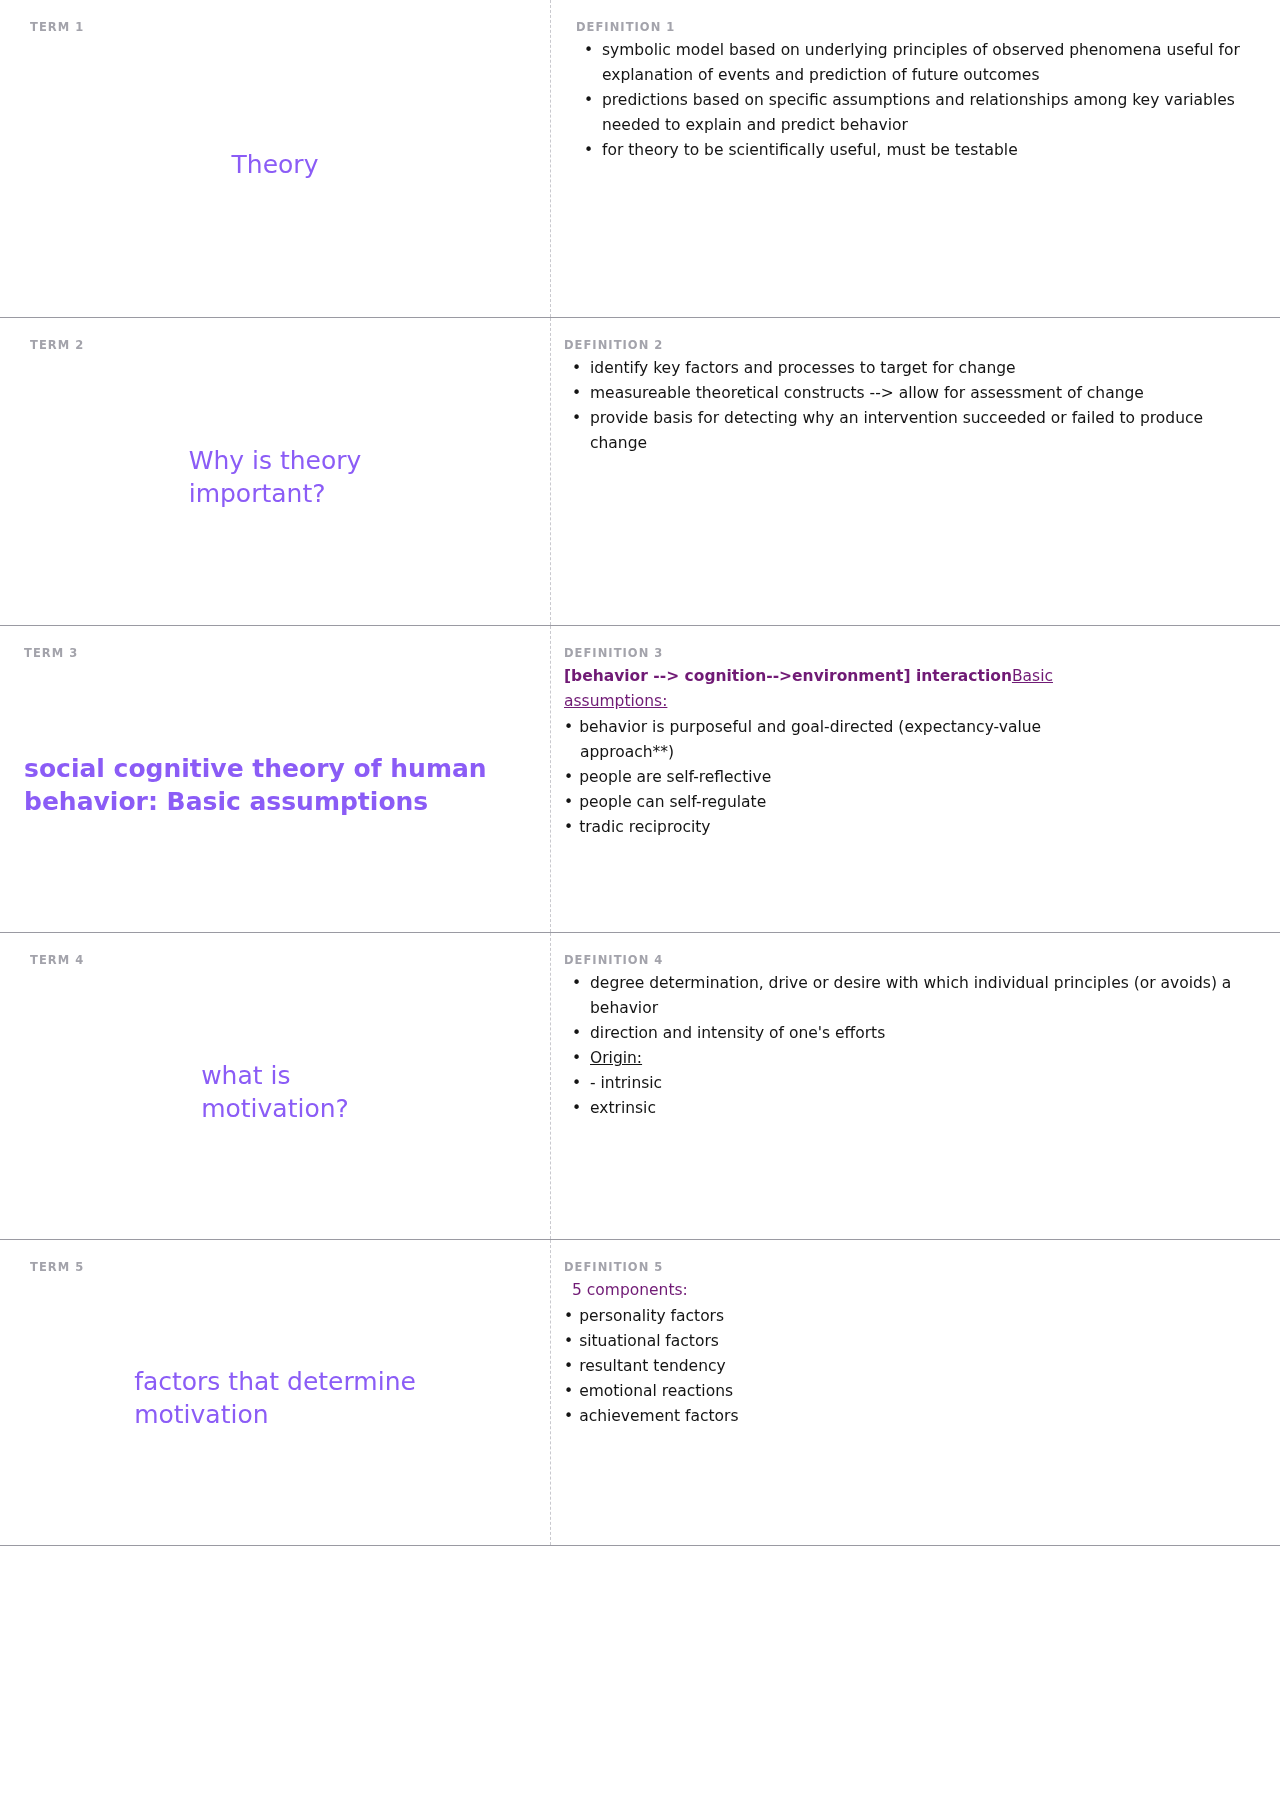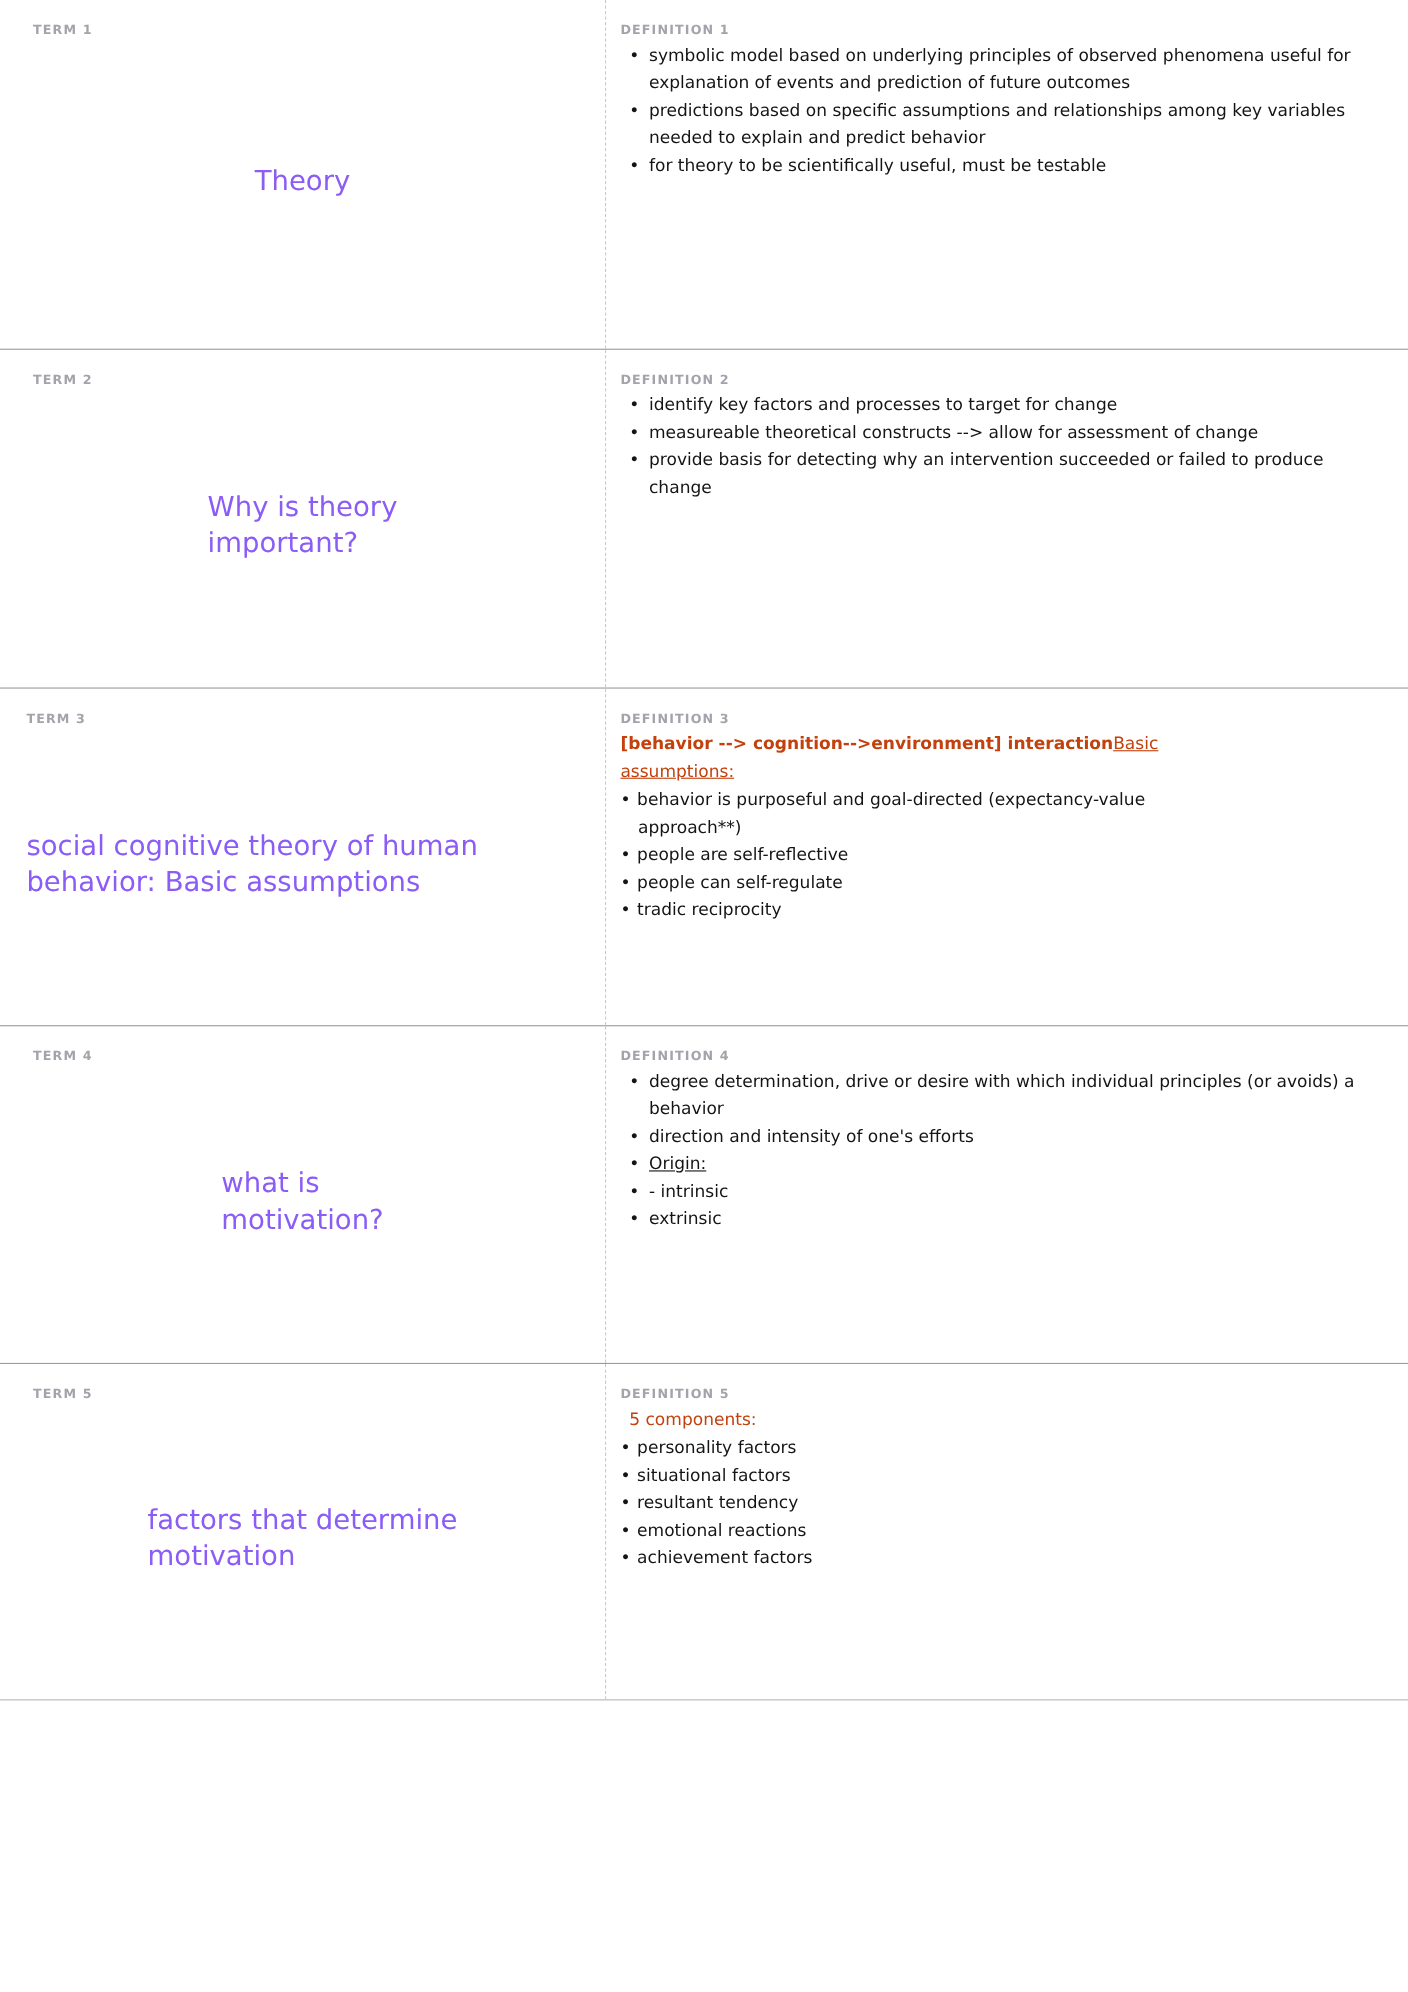--- a/index.html
+++ b/index.html
@@ -18,21 +18,21 @@
     width: 1280px;
     position: relative;
   }
 
   .card {
     position: relative;
     display: flex;
     width: 100%;
     border-bottom: 1px solid #9a9aa2;
   }
-  .card:first-child { border-top: 0; }
+  .card:first-child { border-top: 0; gap: 12px; }
 
   
   .card .divider {
     position: absolute;
     left: 550px;
     top: 0;
     bottom: 0;
     width: 0;
     border-left: 1px dashed #c9c9ce;
   }
@@ -62,40 +62,41 @@
   }
 
   .term-body {
     flex: 1 1 auto;
     display: flex;
     align-items: center;
     justify-content: center;
   }
   .term-body.left {
     justify-content: flex-start;
+    font-weight: bold;
   }
   .term-text {
     font-size: 25px;
     line-height: 1.32;
     color: #8b5cf6;
     white-space: pre-line;
   }
   .term-text.center-block { text-align: left; }
 
   .def-body {
     flex: 1 1 auto;
     display: flex;
     flex-direction: column;
     justify-content: flex-start;
   }
 
   .lead {
     font-size: 15.5px;
     line-height: 1.62;
-    color: #c2410c;
+    color: #701a75;
     margin: 0 0 1px 0;
   }
   .lead b { font-weight: bold; }
   .lead u { text-decoration: underline; }
 
   ul.bullets {
     list-style: none;
     margin: 0;
     padding: 0;
   }

